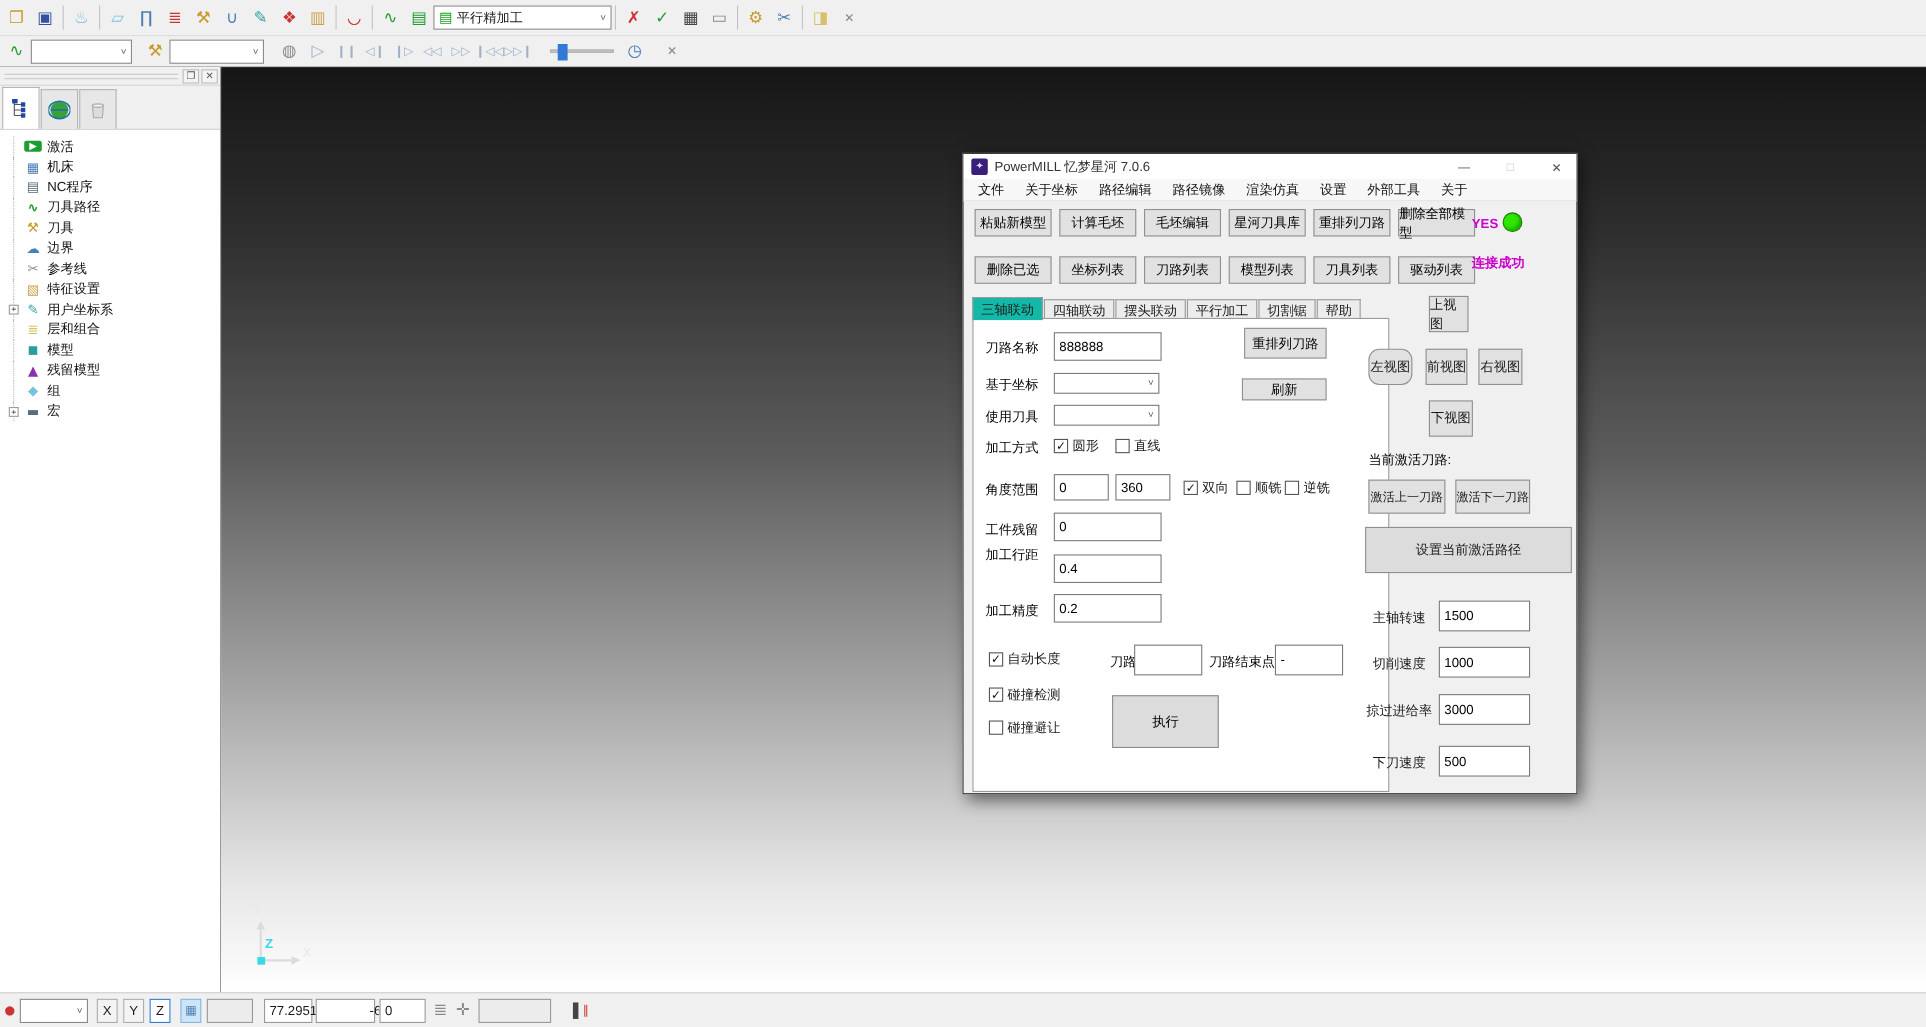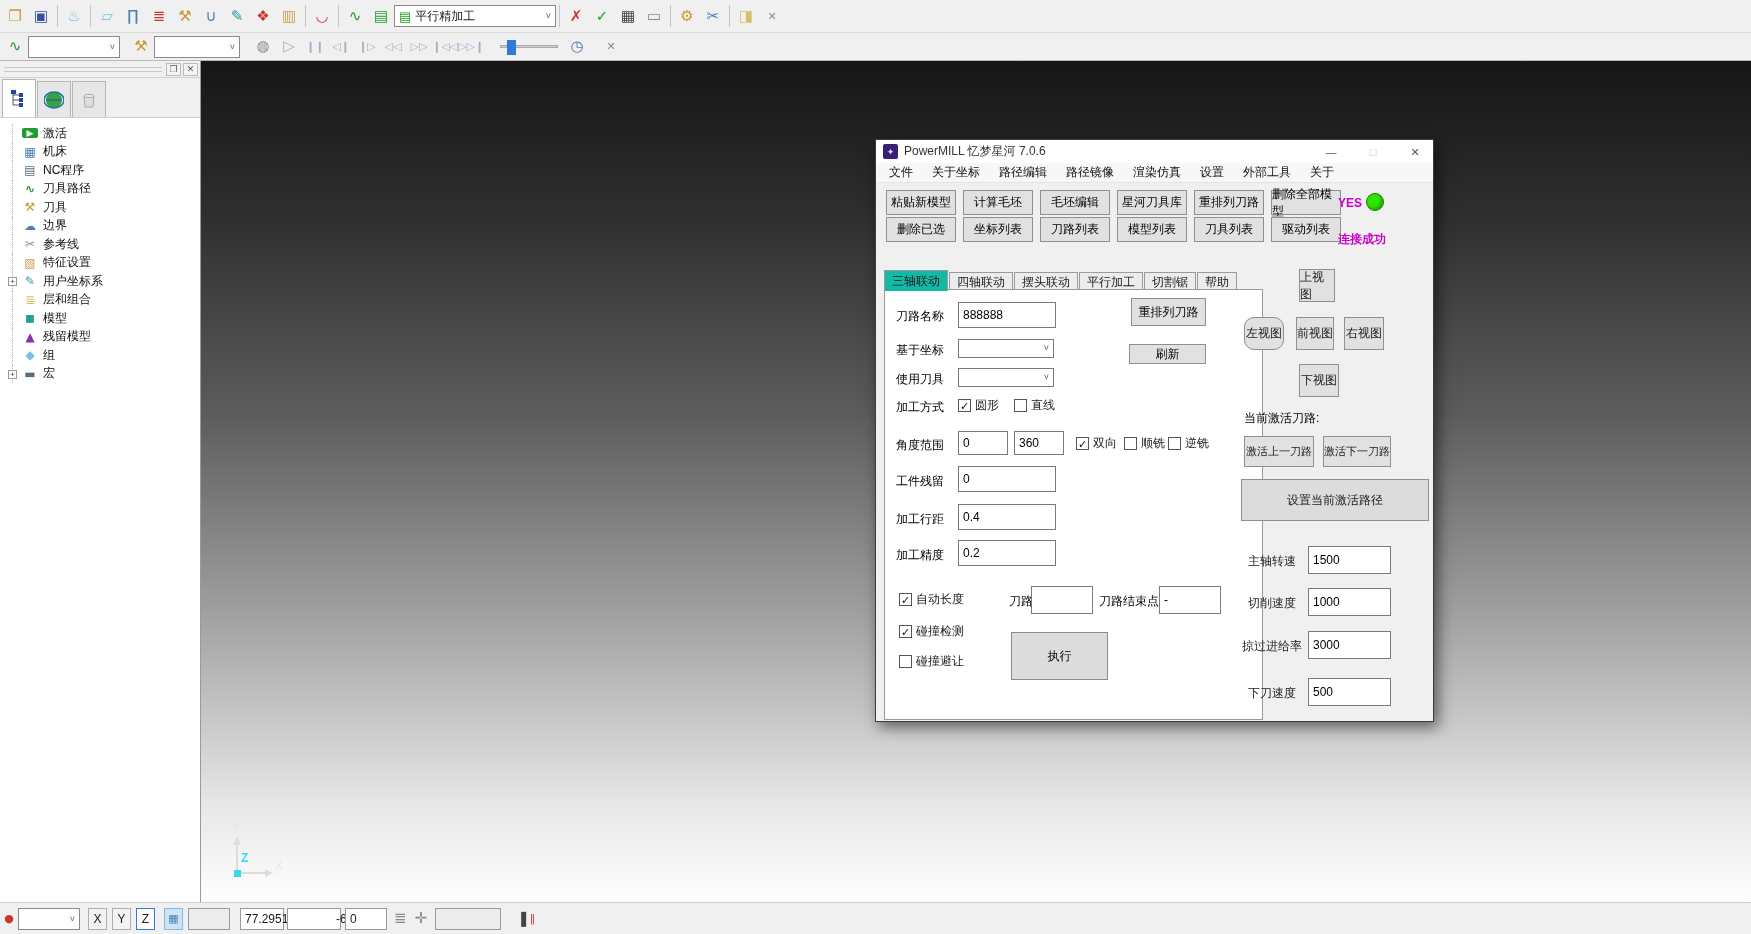--- a/index.html
+++ b/index.html
@@ -391,21 +391,21 @@
     <span class="abtn">粘贴新模型</span>
     <span class="abtn">计算毛坯</span>
     <span class="abtn">毛坯编辑</span>
     <span class="abtn">星河刀具库</span>
     <span class="abtn">重排列刀路</span>
     <span class="abtn">删除全部模型</span>
   </div>
   <span class="abs magenta" style="left:462px;top:56px;">YES</span>
   <div id="led"></div>
 
-  <div class="act-row" style="top:77px;">
+  <div class="act-row" style="top:93px;">
     <span class="abtn">删除已选</span>
     <span class="abtn">坐标列表</span>
     <span class="abtn">刀路列表</span>
     <span class="abtn">模型列表</span>
     <span class="abtn">刀具列表</span>
     <span class="abtn">驱动列表</span>
   </div>
   <span class="abs magenta" style="left:462px;top:91px;">连接成功</span>
 
   <div id="tabstrip">
@@ -457,21 +457,21 @@
       <span>顺铣</span>
     </span>
   <span class="cb" style="left:292px;top:295px;">
       <span class="box"></span>
       <span>逆铣</span>
     </span>
 
   <span class="flabel" style="left:20px;top:333px;">工件残留</span>
   <input class="tinput" style="left: 82px; top: 326px; width: 98px; height: 26px;" value="0">
 
-  <span class="flabel" style="left:20px;top:371px;">加工行距</span>
+  <span class="flabel" style="left:20px;top:356px;">加工行距</span>
   <input class="tinput" style="left: 82px; top: 364px; width: 98px; height: 26px;" value="0.4">
 
   <span class="flabel" style="left:20px;top:407px;">加工精度</span>
   <input class="tinput" style="left: 82px; top: 400px; width: 98px; height: 26px;" value="0.2">
 
   <span class="cb" style="left:23px;top:451px;">
       <span class="box">✓</span>
       <span>自动长度</span>
     </span>
   <span class="flabel" style="left:93px;top:453px;margin-left:40px;">刀路开始点</span>

